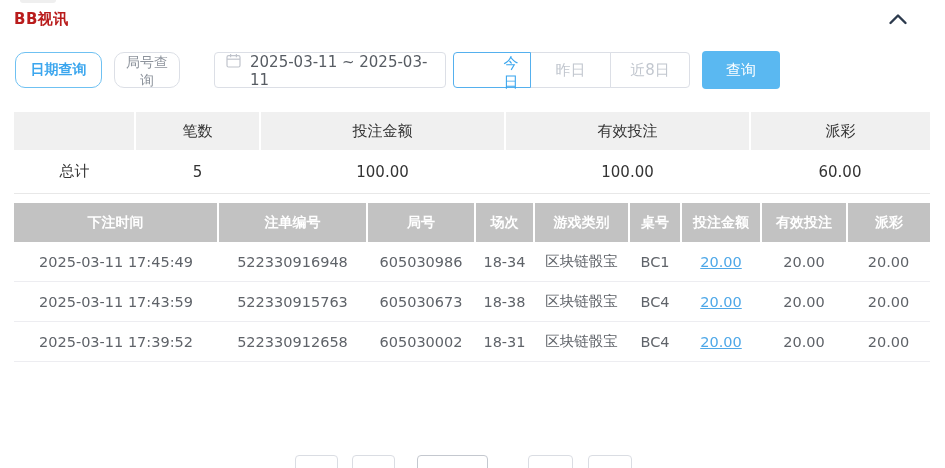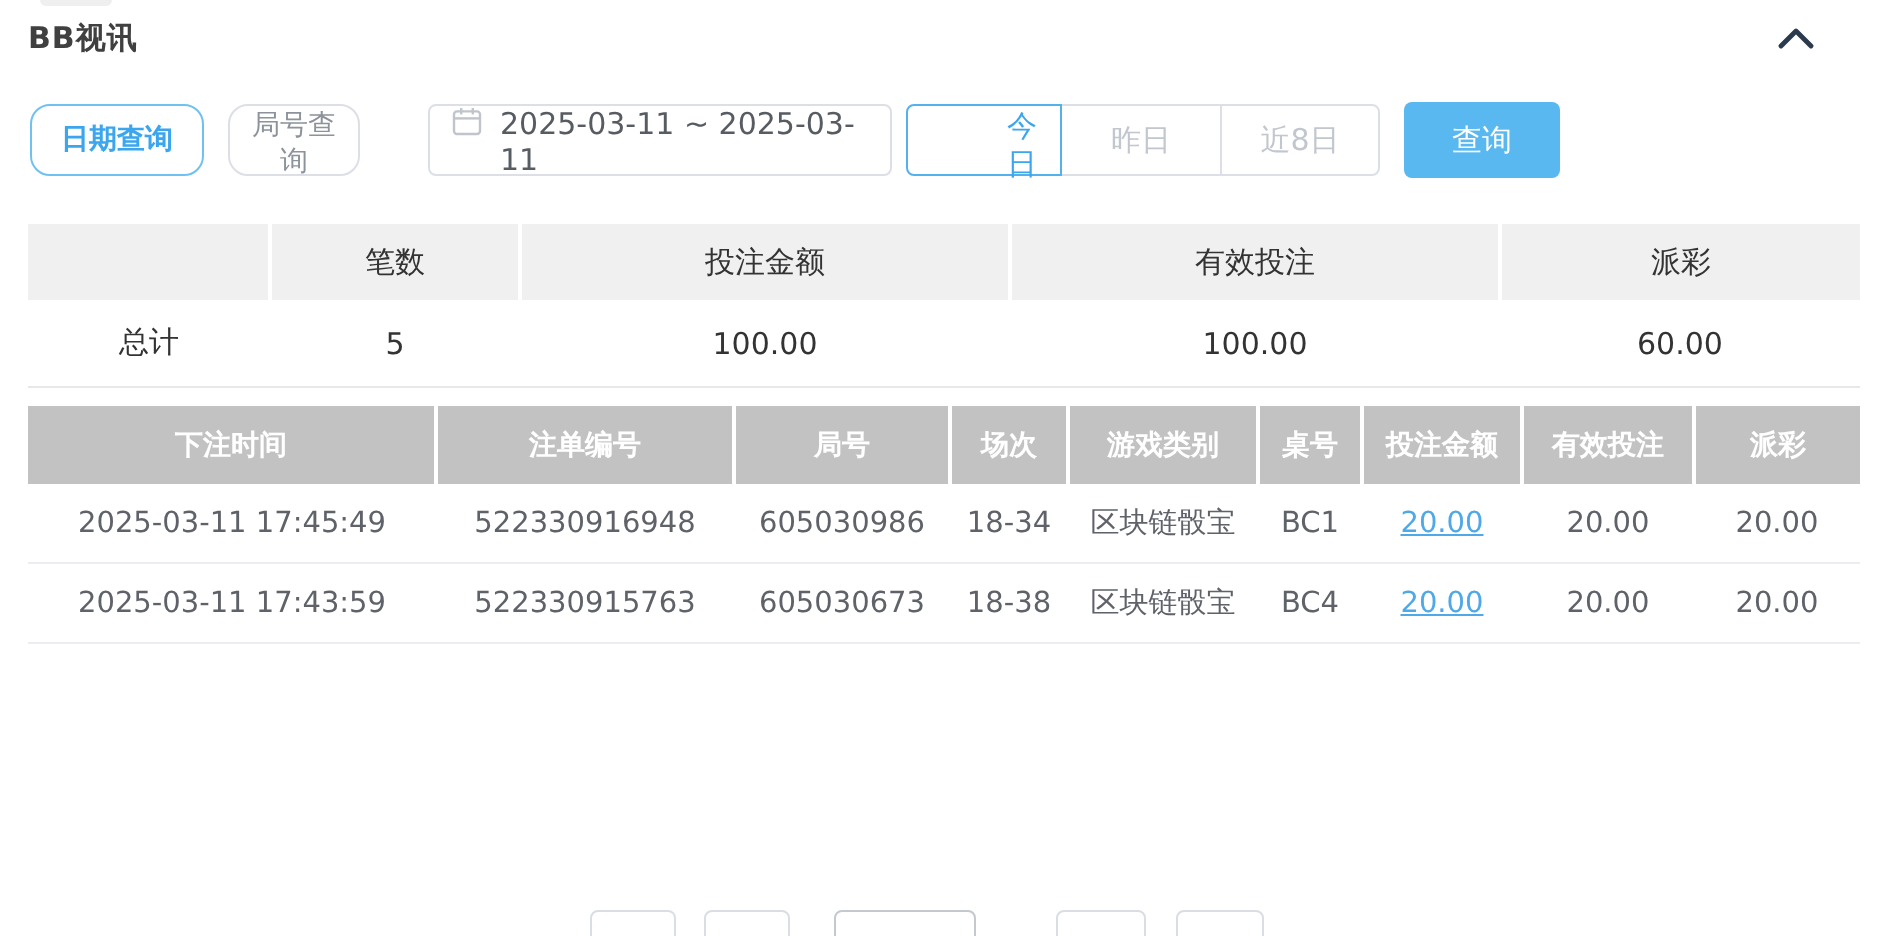--- a/index.html
+++ b/index.html
@@ -4,21 +4,21 @@
 <style>
   html,body{margin:0;padding:0;}
   body{
     width:945px;height:468px;overflow:hidden;position:relative;
     background:#ffffff;
     font-family:"DejaVu Sans","Liberation Sans",sans-serif;
     -webkit-font-smoothing:antialiased;
   }
   
   .top-remnant{position:absolute;left:20px;top:0;width:36px;height:3px;background:#efefef;border-radius:0 0 3px 3px;}
-  .panel-title{position:absolute;left:14px;top:10px;font-size:15px;font-weight:bold;color:#404040;letter-spacing:.5px;}
+  .panel-title{position:absolute;left:14px;top:10px;font-size:15px;font-weight:bold;color:#b91c1c;letter-spacing:.5px;}
   .collapse-btn{position:absolute;right:34px;top:10px;width:26px;height:18px;display:flex;align-items:center;justify-content:center;cursor:pointer;background:none;border:none;padding:0;}
   
   .pill{position:absolute;top:52px;height:36px;background:#fff;border-radius:10px;font-size:14px;cursor:pointer;box-sizing:border-box;font-family:inherit;}
   .pill-active{border:1px solid #6fc1f2;color:#3ba6ee;font-weight:bold;}
   .pill-plain{border:1px solid #dcdfe6;color:#8d939c;}
   #tab-date{left:15px;width:87px;}
   #tab-round{left:114px;width:66px;}
   .datebox{position:absolute;left:214px;top:52px;width:232px;height:36px;border:1px solid #dcdfe6;border-radius:4px;box-sizing:border-box;display:flex;gap:9px;padding-left:11px;background:#fff;cursor:pointer;}
   .datebox .dateval{font-size:15px;color:#575c63;}
   .seg{position:absolute;top:52px;height:36px;box-sizing:border-box;background:#fff;border:1px solid #dcdfe6;font-size:15px;color:#c2c7cf;cursor:pointer;font-family:inherit;}
@@ -153,20 +153,31 @@
         <td>2025-03-11 17:43:59</td>
         <td>522330915763</td>
         <td>605030673</td>
         <td>18-38</td>
         <td>区块链骰宝</td>
         <td>BC4</td>
         <td><a>20.00</a></td>
         <td>20.00</td>
         <td>20.00</td>
       </tr>
+      <tr>
+        <td>2025-03-11 17:39:52</td>
+        <td>522330912658</td>
+        <td>605030002</td>
+        <td>18-31</td>
+        <td>区块链骰宝</td>
+        <td>BC4</td>
+        <td><a>20.00</a></td>
+        <td>20.00</td>
+        <td>20.00</td>
+      </tr>
     </tbody>
 </table>
 
 <button id="pg-first" class="pg"></button>
 <button id="pg-prev" class="pg"></button>
 <button id="pg-select" class="pg"></button>
 <button id="pg-next" class="pg"></button>
 <button id="pg-last" class="pg"></button>
 
 </body></html>

